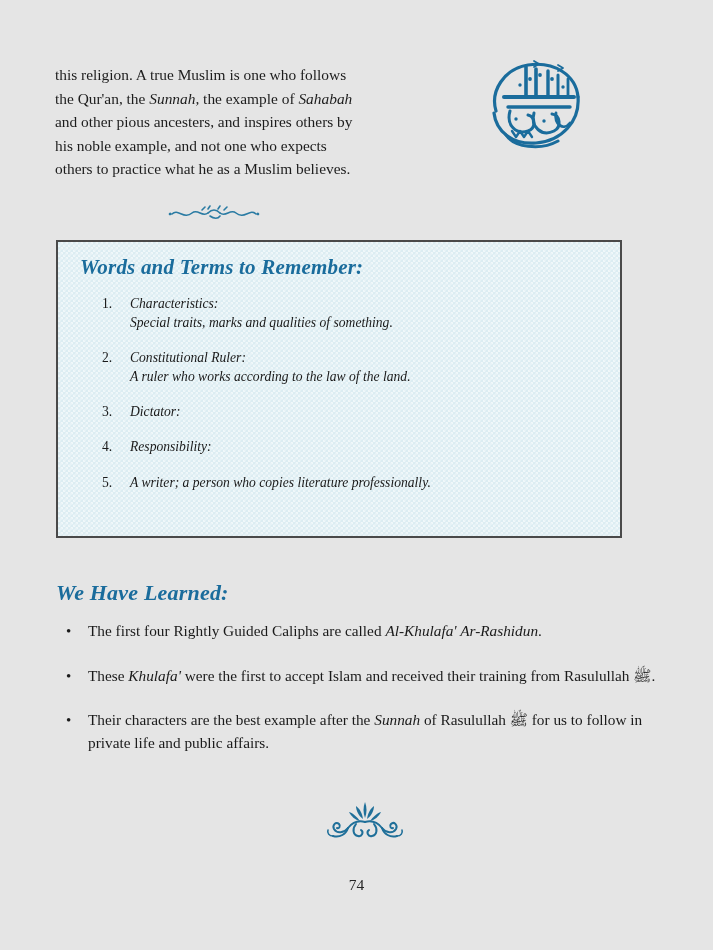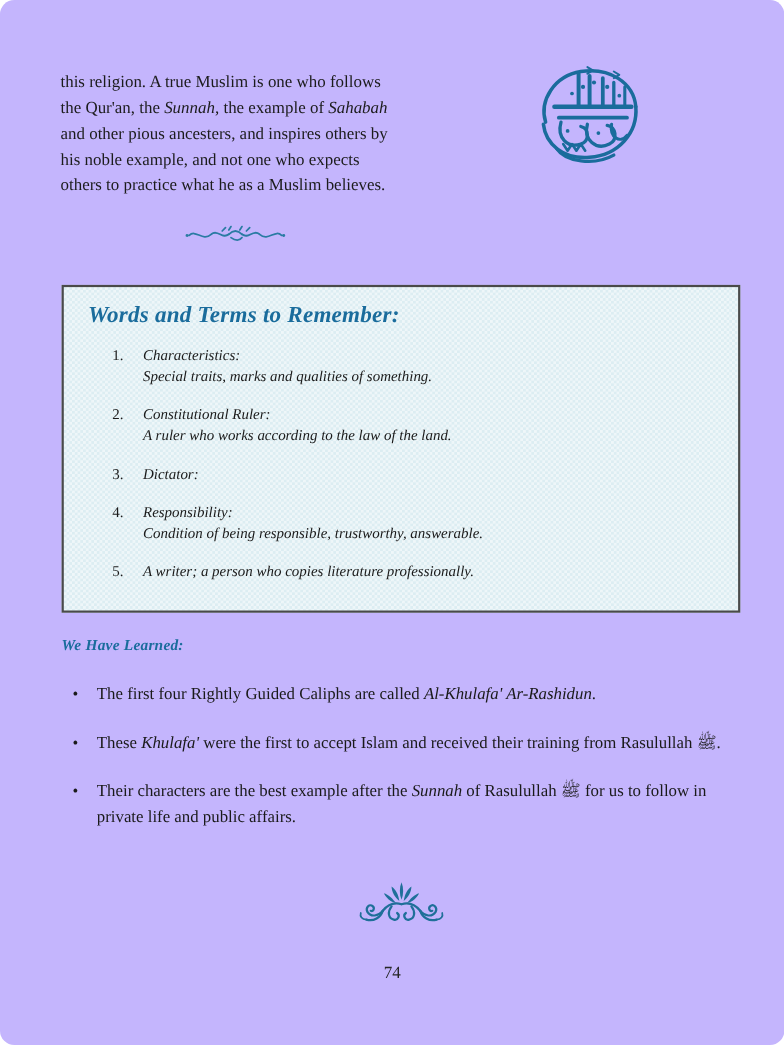--- a/index.html
+++ b/index.html
@@ -12,22 +12,21 @@
     height: 950px;
     position: relative;
     font-family: "Liberation Serif", "DejaVu Serif", serif;
     color: #1a1a1a;
     overflow: hidden;
   }
 
   .page {
     position: absolute;
     inset: 0;
-    background: #c4b5fd;
-    border-radius: 13px;
+    background: #e5e5e5;
   }
 
   
   .top-area {
     position: absolute;
     left: 0; top: 0;
     width: 713px;
     height: 190px;
   }
   .intro-paragraph {
@@ -58,22 +57,22 @@
     top: 202px;
     width: 92px;
     height: 22px;
   }
   .divider-flourish svg { display: block; width: 100%; height: 100%; }
 
   
   .terms-box {
     position: absolute;
     left: 56px;
-    top: 259px;
-    width: 617px;
+    top: 240px;
+    width: 566px;
     height: 298px;
     box-sizing: border-box;
     border: 2px solid #4a4a4a;
     background-color: #dcedf2;
     background-image:
       linear-gradient(45deg, rgba(255,255,255,0.55) 25%, transparent 25%, transparent 75%, rgba(255,255,255,0.55) 75%),
       linear-gradient(45deg, rgba(255,255,255,0.55) 25%, transparent 25%, transparent 75%, rgba(255,255,255,0.55) 75%);
     background-size: 5px 5px;
     background-position: 0 0, 2.5px 2.5px;
     overflow: hidden;
@@ -117,21 +116,21 @@
   .term-def {
     display: block;
     font-style: italic;
   }
 
   
   .learned-title {
     position: absolute;
     left: 56px;
     top: 580px;
-    font-size: 14px;
+    font-size: 22px;
     font-weight: bold;
     font-style: italic;
     color: #1a6c9c;
     letter-spacing: 0.2px;
   }
   .learned-list {
     position: absolute;
     left: 62px;
     top: 620px;
     width: 595px;
@@ -256,21 +255,20 @@
       </div>
 
       <div class="term-item">
         <span class="term-number">3.</span>
         <span class="term-word">Dictator:</span>
       </div>
 
       <div class="term-item">
         <span class="term-number">4.</span>
         <span class="term-word">Responsibility:</span>
-        <span class="term-def">Condition of being responsible, trustworthy, answerable.</span>
       </div>
 
       <div class="term-item">
         <span class="term-number">5.</span>
         <span class="term-def">A writer; a person who copies literature professionally.</span>
       </div>
 
     </div>
   </div>
 

